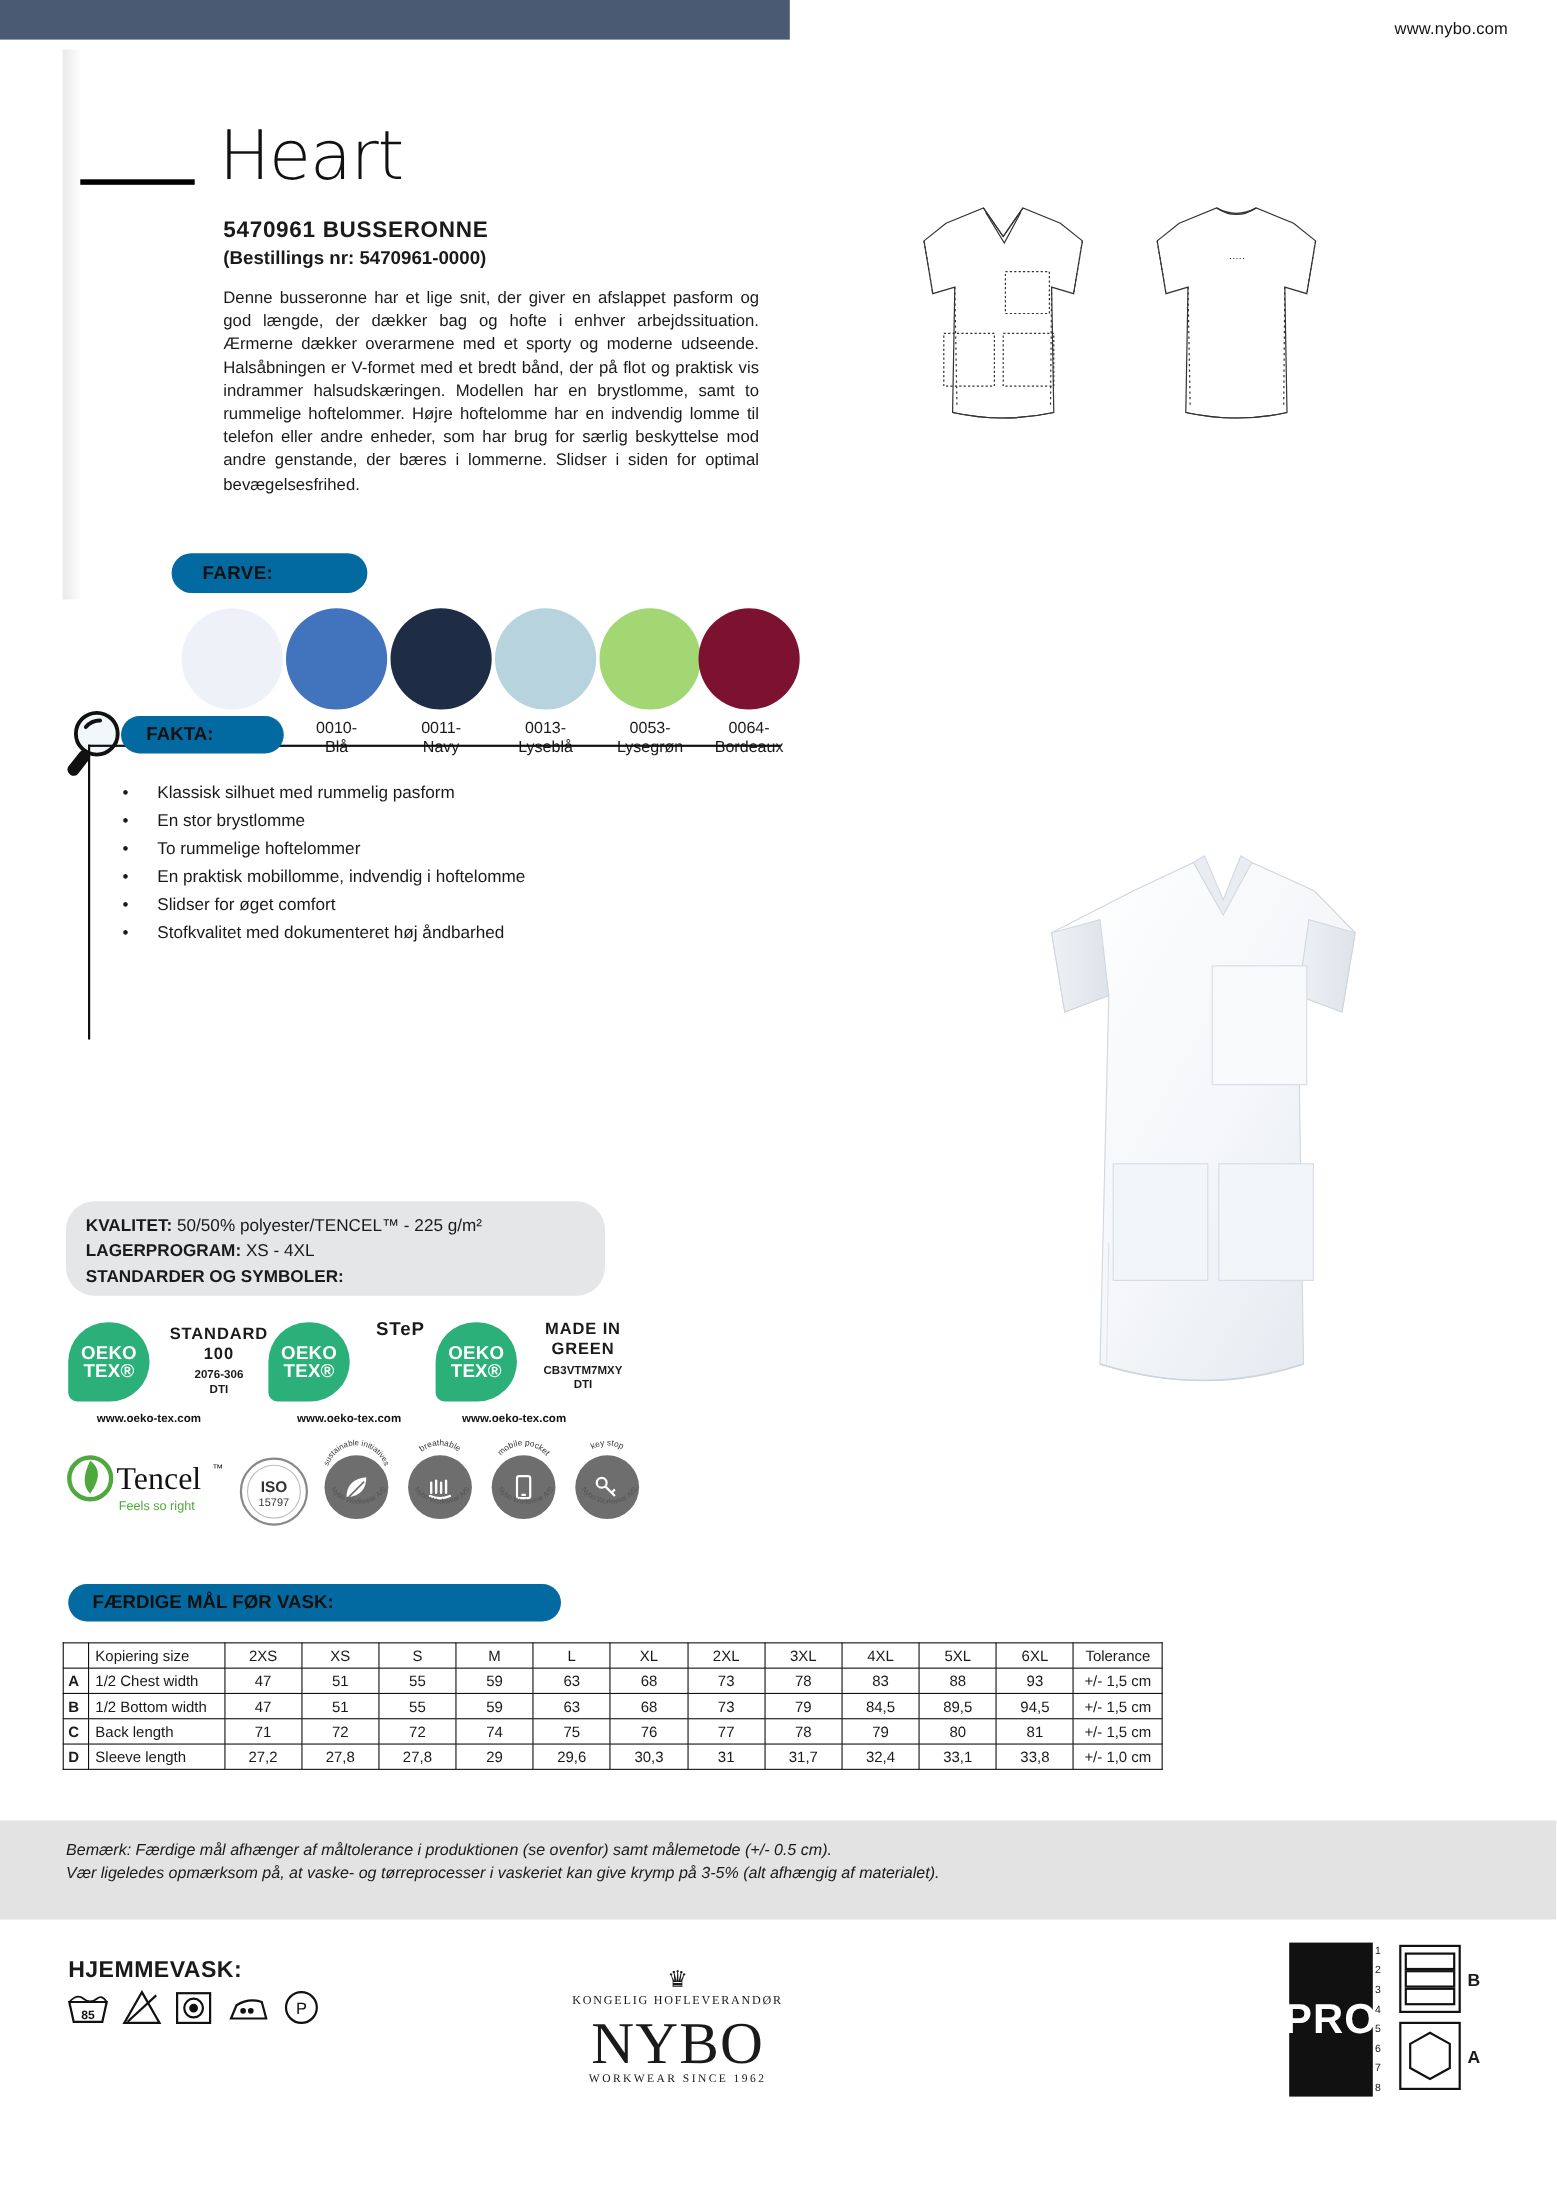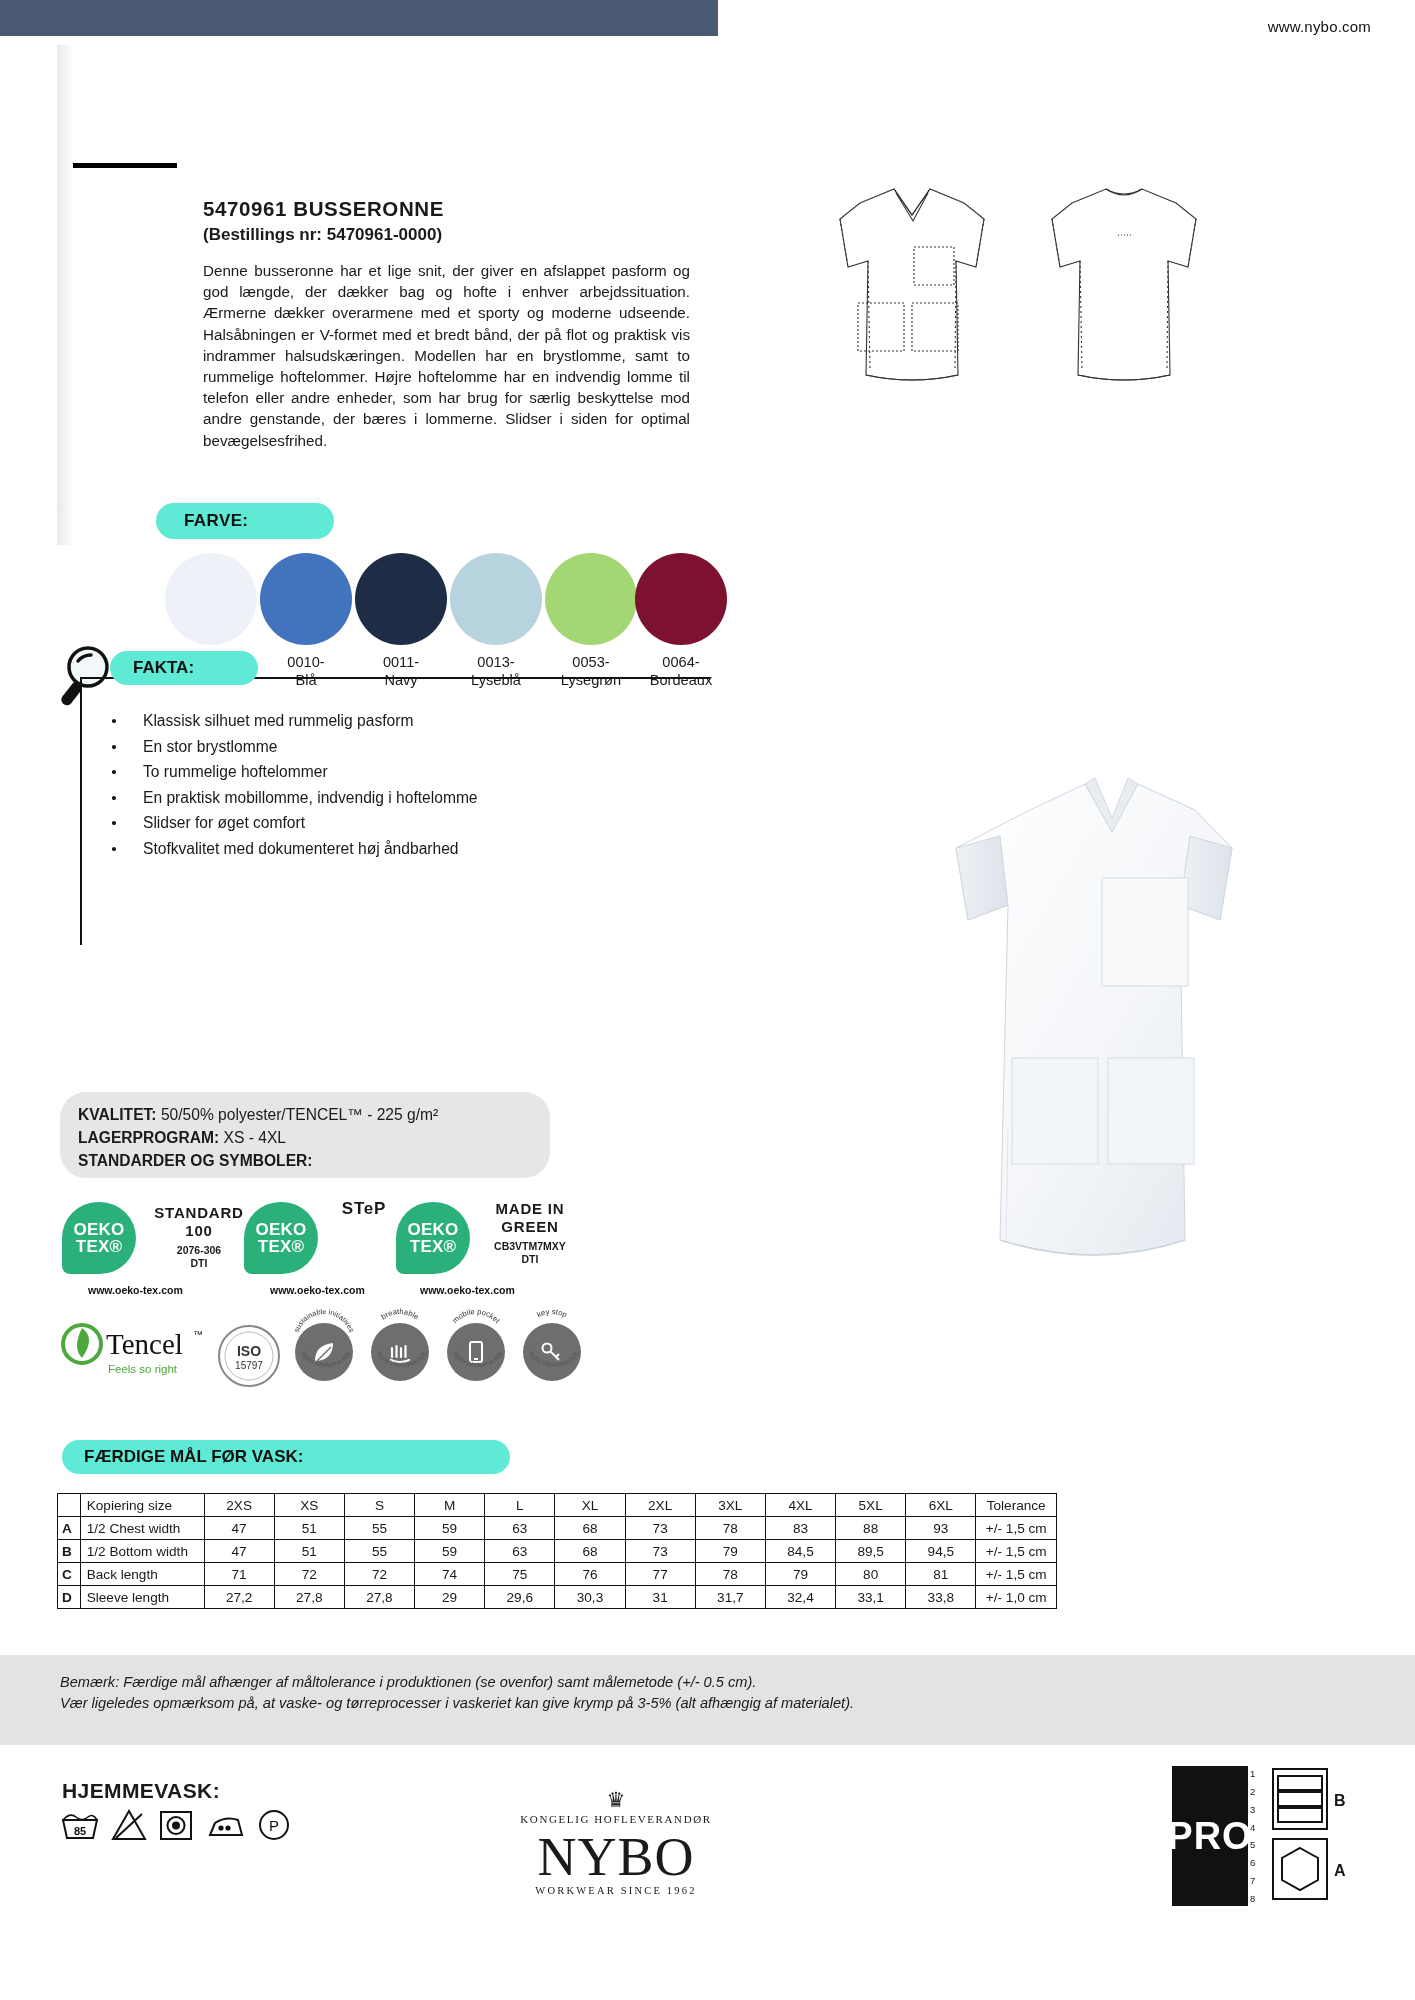--- a/index.html
+++ b/index.html
@@ -52,21 +52,21 @@
     font-size: 17px; font-weight: bold;
   }
   .prod-desc {
     position: absolute; left: 130px; top: 215px; width: 487px;
     font-size: 15.2px; line-height: 21.2px; text-align: justify;
   }
 
   
   .pill {
     display: inline-block;
-    background: #5eead4;
+    background: #0369a1;
     border-radius: 22px;
     font-weight: bold;
     color: #111;
   }
 
   .farve-pill {
     position: absolute; left: 83px; top: 458px;
     width: 178px; height: 36px; line-height: 36px;
     padding-left: 28px; font-size: 17px; letter-spacing: .4px;
   }
@@ -212,20 +212,21 @@
 </head>
 <body>
 
 <div class="page">
 
   <div class="topbar-dark"></div>
   <div class="topbar-url">www.nybo.com</div>
 
   <div class="card-main">
     <div class="title-rule"></div>
+    <div class="brand-title">Heart</div>
     <div class="prod-code">5470961  BUSSERONNE</div>
     <div class="prod-order">(Bestillings nr: 5470961-0000)</div>
     <div class="prod-desc">Denne busseronne har et lige snit, der giver en afslappet pasform og god længde, der dækker bag og hofte i enhver arbejdssituation. Ærmerne dækker overarmene med et sporty og moderne udseende. Halsåbningen er V-formet med et bredt bånd, der på flot og praktisk vis indrammer halsudskæringen. Modellen har en brystlomme, samt to rummelige hoftelommer. Højre hoftelomme har en indvendig lomme til telefon eller andre enheder, som har brug for særlig beskyttelse mod andre genstande, der bæres i lommerne. Slidser i siden for optimal bevægelsesfrihed.</div>
 
     <div class="drawings">
       <svg width="520" height="240" viewBox="0 0 520 240" fill="none" stroke="#333" stroke-width="1.1">
 
         <g>
           <path d="M52 28 L86 14 L104 40 L122 14 L156 28 L176 44 L168 92 L148 86 L150 200 Q104 210 58 200 L60 86 L40 92 L32 44 Z"></path>
           <path d="M86 14 L104 40 L122 14" stroke-dasharray="0"></path>

